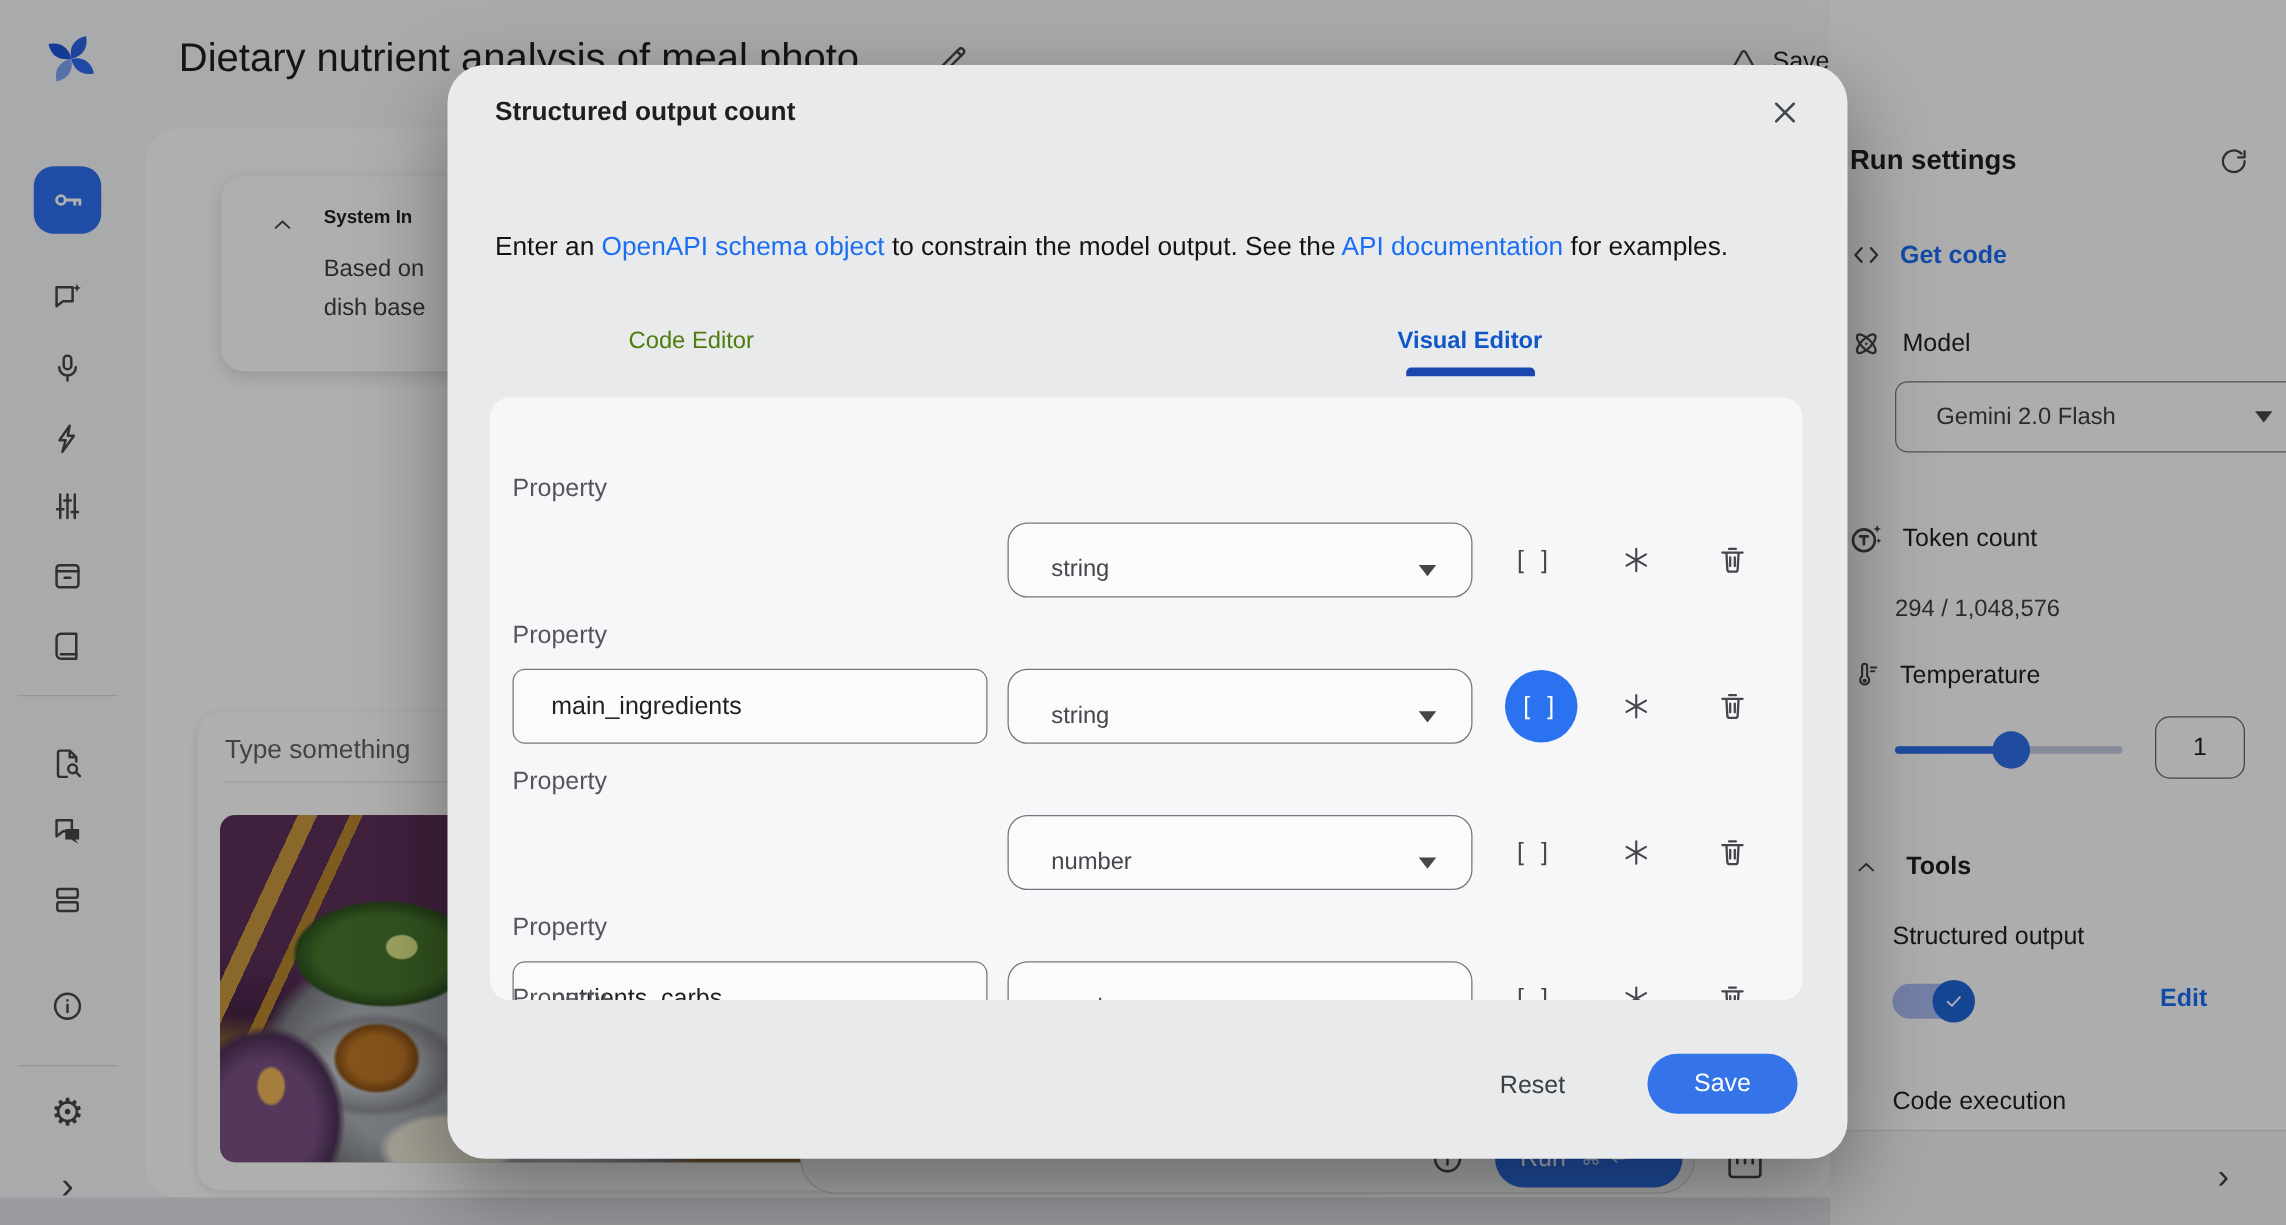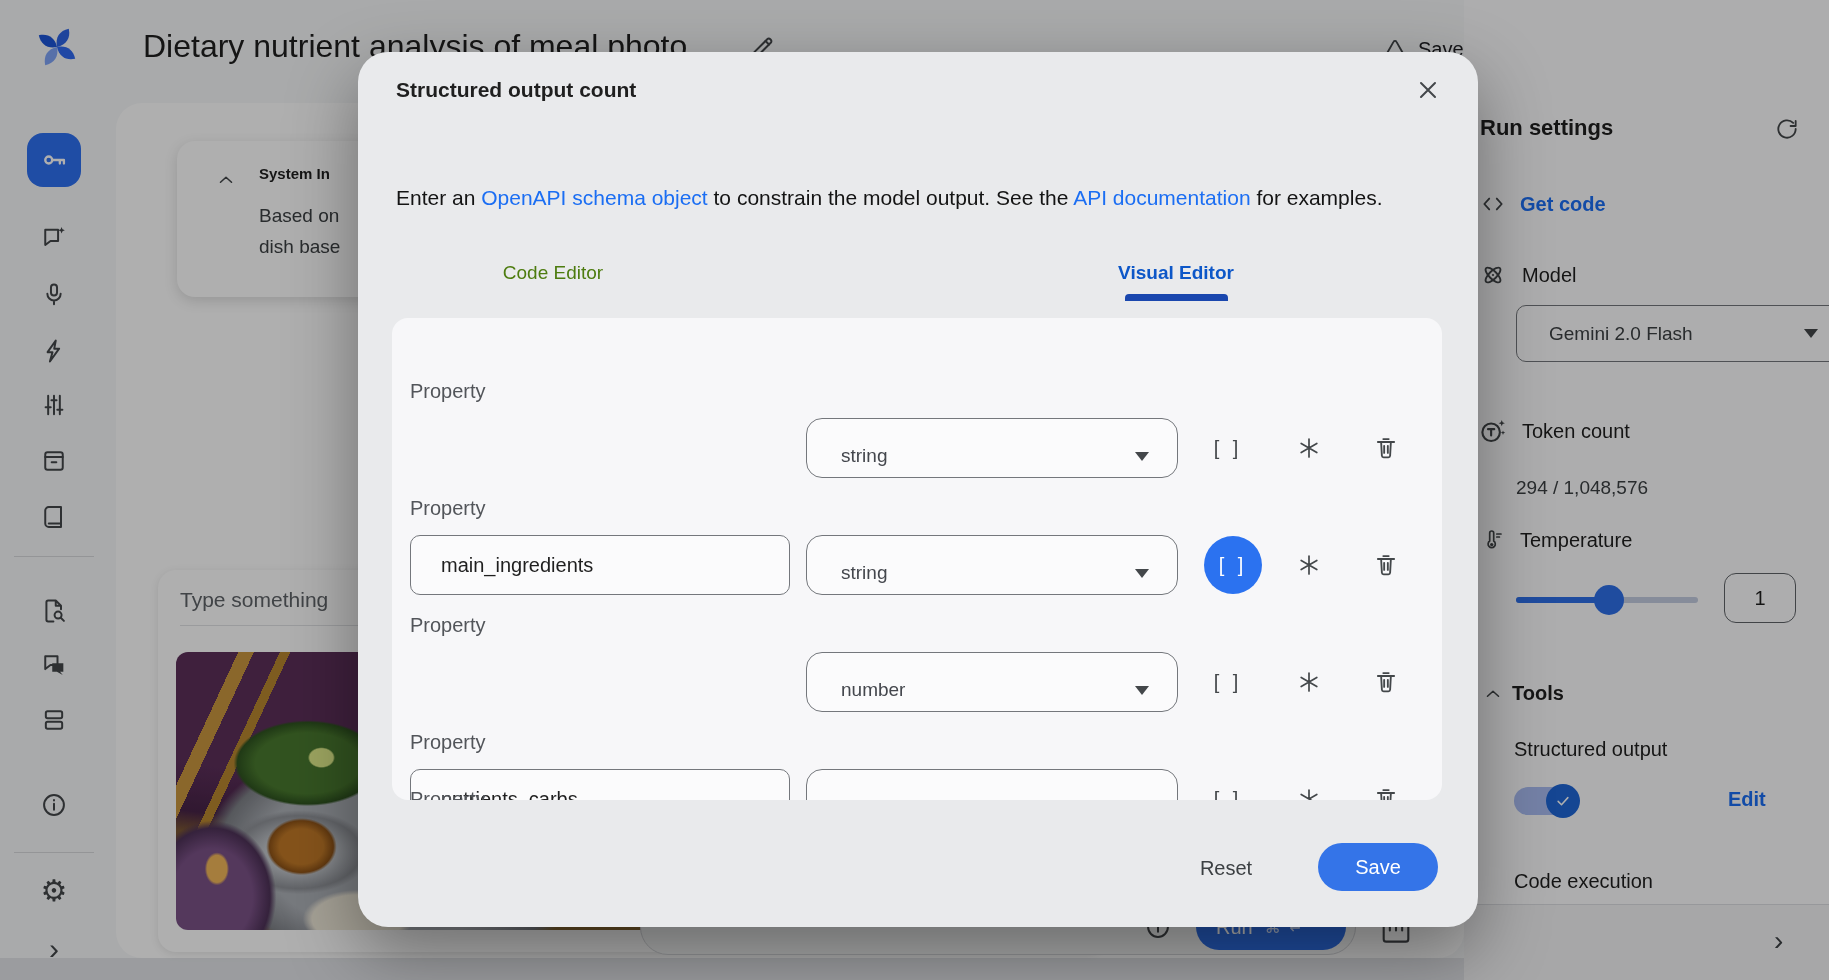--- a/index.html
+++ b/index.html
@@ -305,21 +305,21 @@
             <path d="M16.8 6h4.2M16.8 9h2.6"></path>
           </svg>
       </span>
       <span class="rs-label">Temperature</span>
     </div>
     <div class="abs slider-track" style="left:52px;top:597px;width:182px;">
       <div class="slider-fill" style="width:92px;"></div>
       <div class="abs slider-knob" style="left:78px;top:-12px;"></div>
     </div>
     <div class="abs valbox" style="left:260px;top:573px;">1</div>
-    <div class="abs" style="left:18px;top:682px;display:flex;align-items:flex-end;gap:8px;">
+    <div class="abs" style="left:18px;top:682px;display:flex;align-items:flex-end;gap:21px;">
       <span>
         <svg class="ic" width="22" height="22" viewBox="0 0 24 24">
             <path d="M6 14.5 12 9l6 5.5"></path>
           </svg>
       </span>
       <span class="rs-label" style="font-weight:700;">Tools</span>
     </div>
     <div class="abs rs-label" style="left:50px;top:738px;">Structured output</div>
     <div class="abs toggle" style="left:50px;top:787px;">
       <div class="knob">

